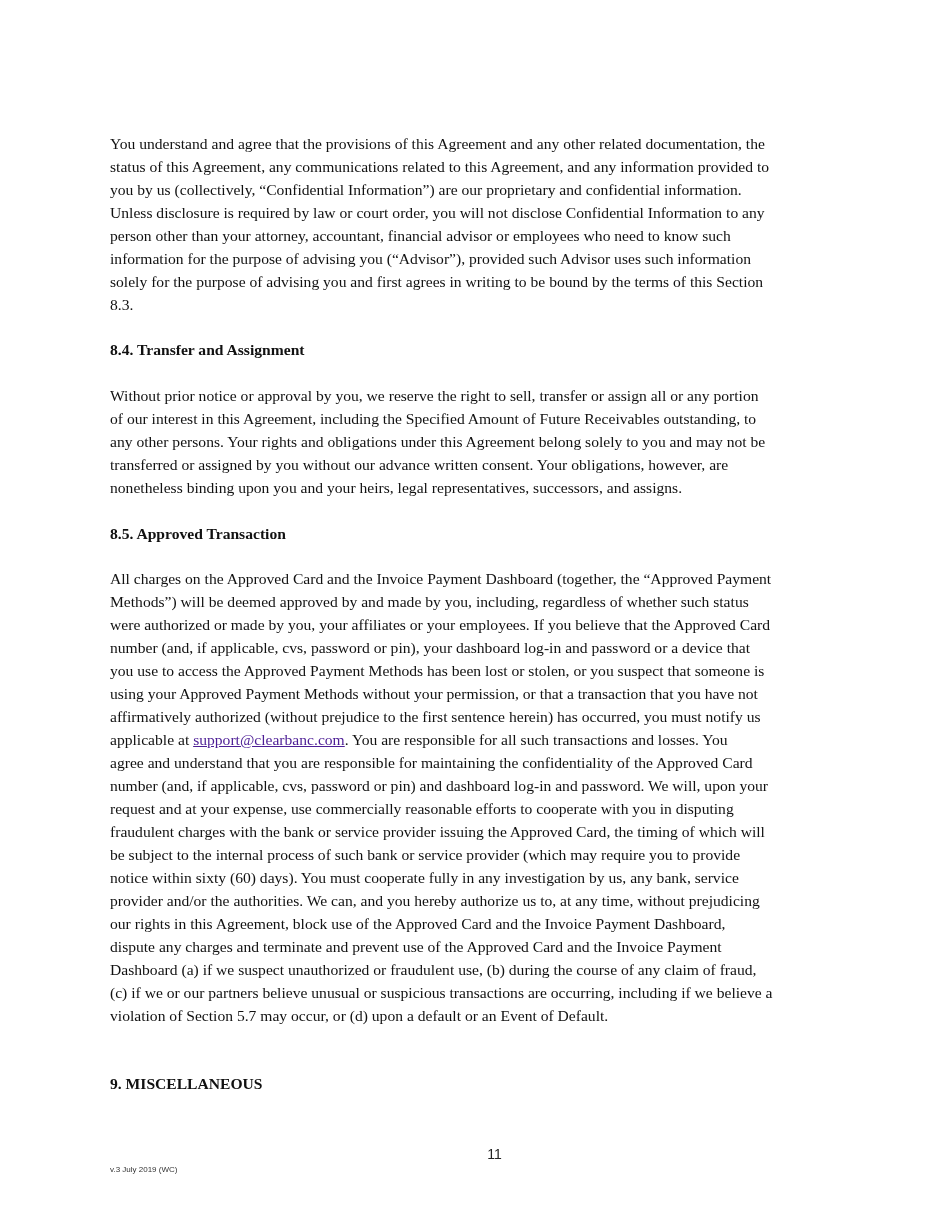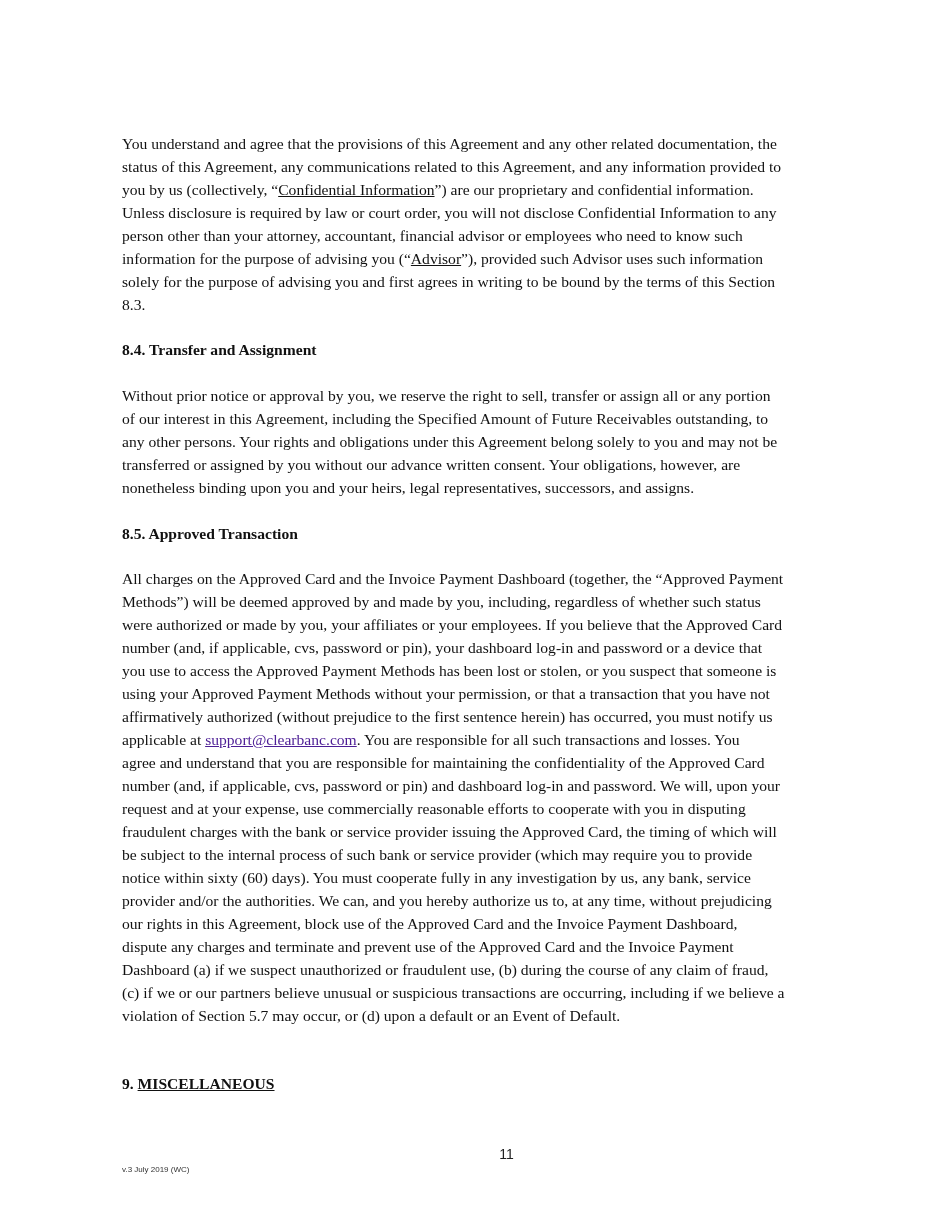--- a/index.html
+++ b/index.html
@@ -1,22 +1,22 @@
 <!DOCTYPE html>
 <html><head>
   <meta charset="utf-8">
   <style>
     html, body { margin: 0; padding: 0; background: #ffffff; }
     body { width: 933px; height: 1209px; position: relative; overflow: hidden; }
-    .page { position: absolute; left: 12px; top: 0; width: 775px; height: 1209px; background: #fff; }
+    .page { position: absolute; left: 0; top: 0; width: 775px; height: 1209px; background: #fff; }
     .para, .heading { position: absolute; left: 110px; font-family: "Liberation Serif", serif; color: #111; }
     .para { font-size: 15.6px; }
     .line { height: 23px; line-height: 23px; white-space: nowrap; display: block; }
     .heading { font-size: 15.6px; font-weight: bold; line-height: 23px; white-space: nowrap; }
-    .u { text-decoration: underline; }
+    .u { }
     a.link { color: #4c1d95; text-decoration: underline; }
     .pagenum { position: absolute; left: 0; width: 933px; top: 1146px; text-align: center; font-family: "Liberation Sans", sans-serif; font-size: 14px; color: #222; padding-left: 28px; }
     .footer { position: absolute; left: 110px; top: 1165px; font-family: "Liberation Sans", sans-serif; font-size: 8px; color: #333; }
   </style>
 </head>
 <body>
 
 <div class="page">
 
   <div class="para" style="top:132px;">

